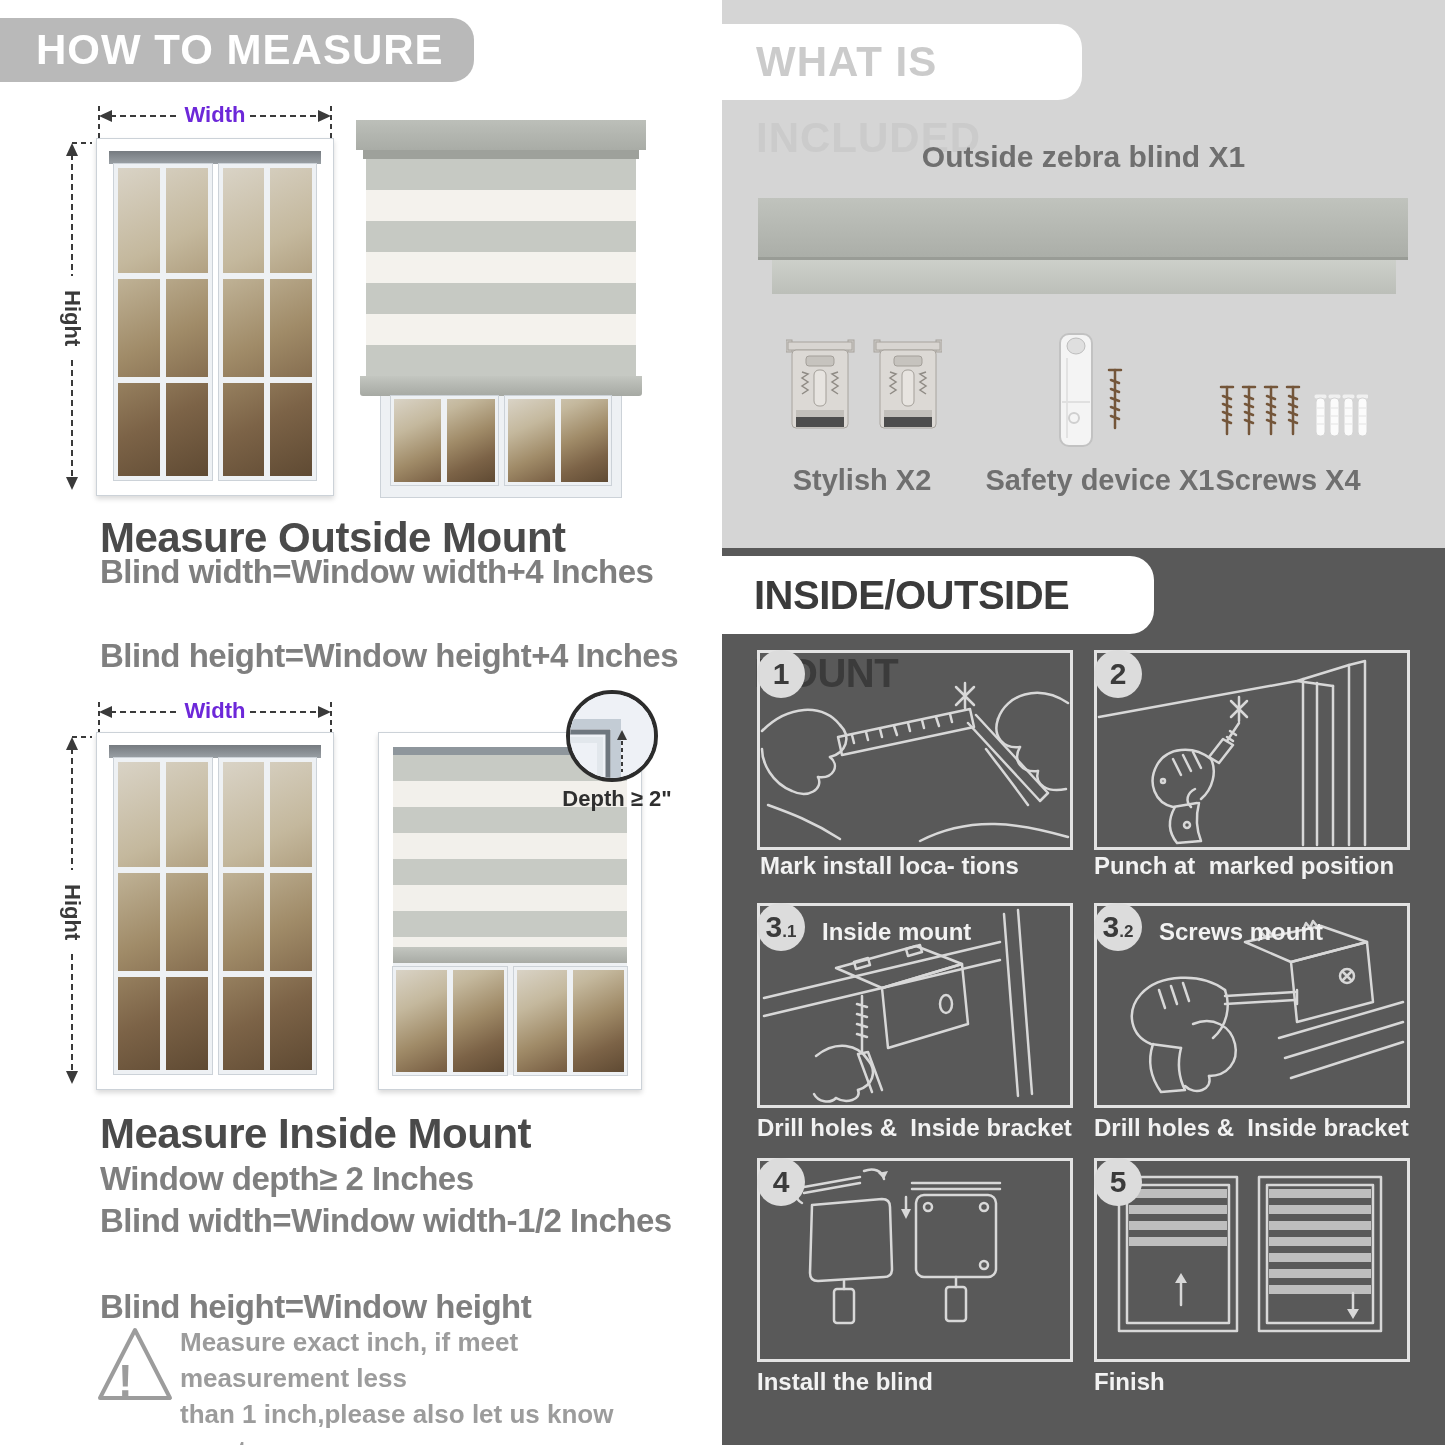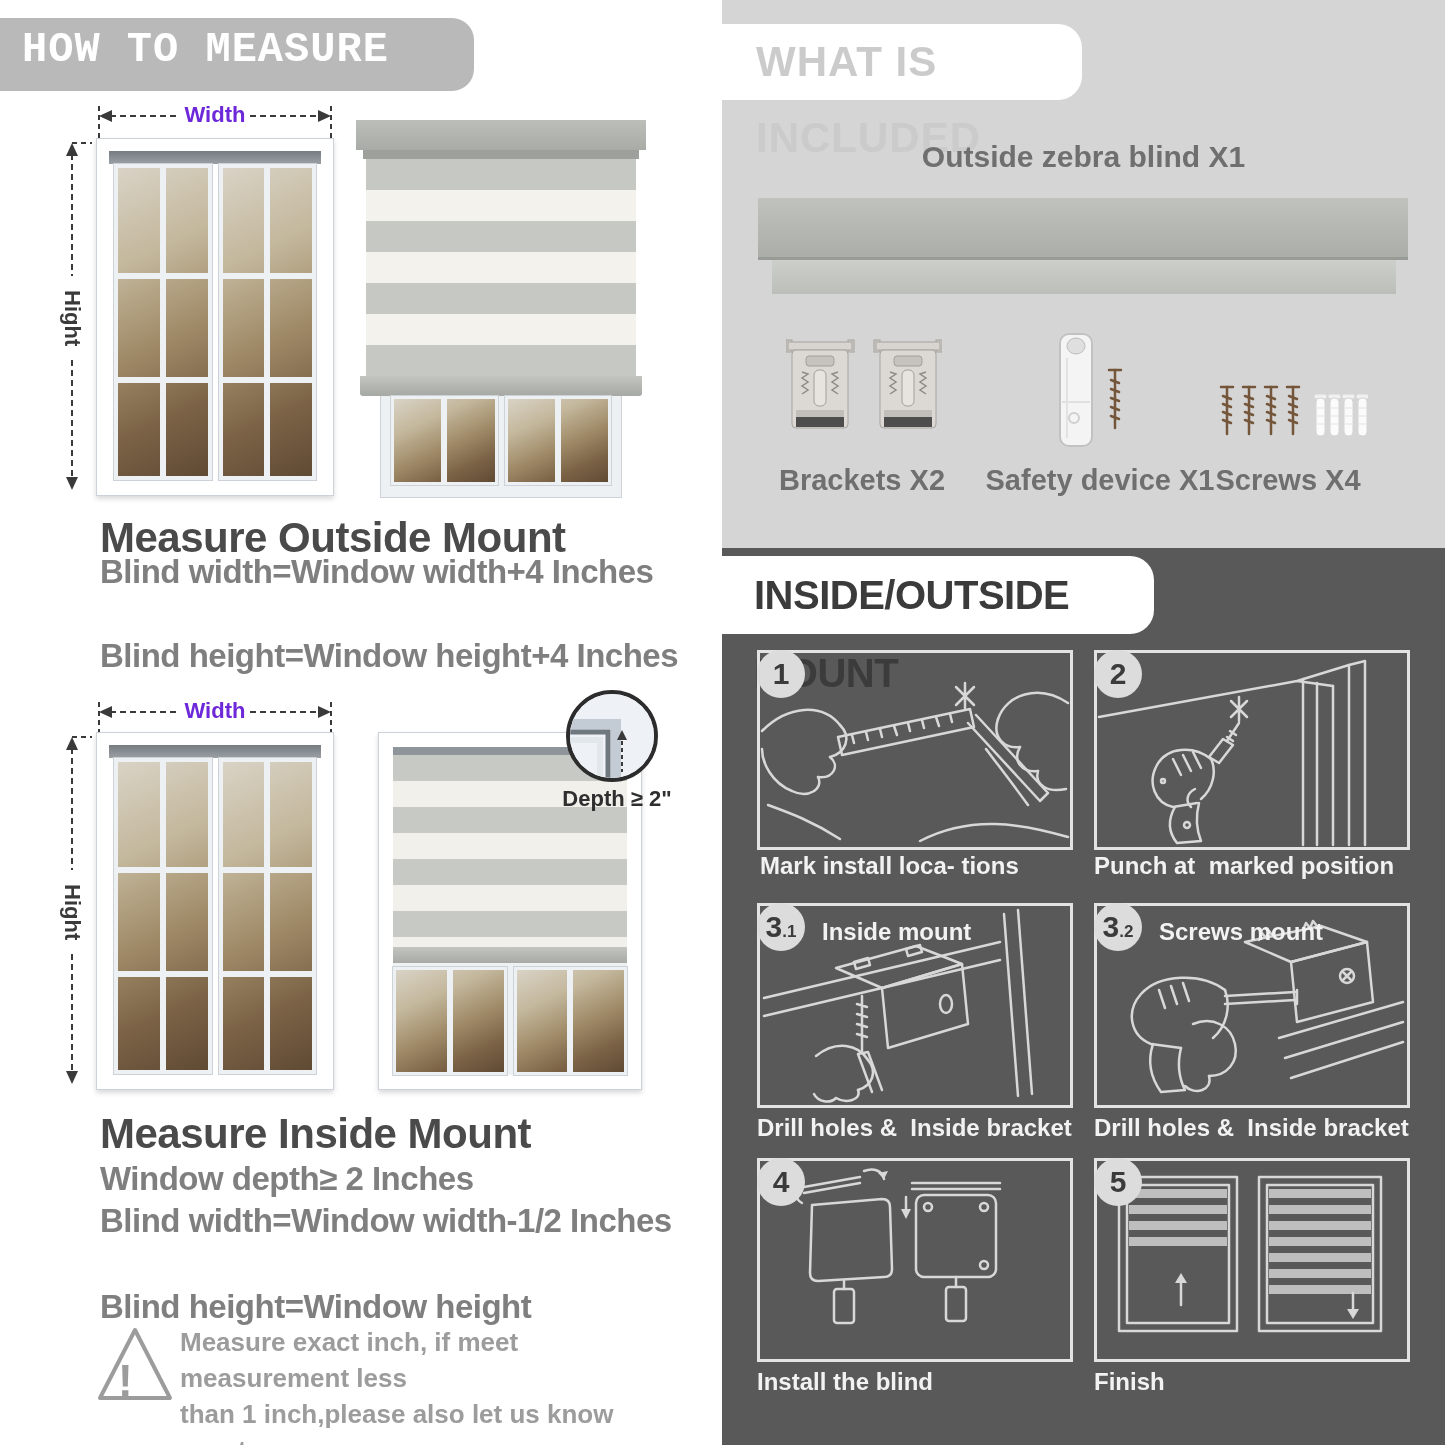--- a/index.html
+++ b/index.html
@@ -1,23 +1,23 @@
 <!DOCTYPE html>
 <html><head>
 <meta charset="utf-8">
 <style>
   html,body{margin:0;padding:0;background:#fff;}
   #page{position:relative;width:1445px;height:1445px;background:#ffffff;overflow:hidden;
         font-family:"Liberation Sans",sans-serif;}
   .abs{position:absolute;}
 
   
-  .hdr-bar{position:absolute;left:0;top:18px;width:474px;height:73px;background:#b9b9b9;
+  .hdr-bar{position:absolute;left:0;top:18px;width:474px;height:64px;background:#b9b9b9;
            border-radius:0 22px 22px 0;color:#ffffff;font-size:42px;font-weight:bold;
-           line-height:64px;padding-left:22px;letter-spacing:1px;box-sizing:border-box;font-family:Liberation Mono, monospace;}
+           line-height:64px;padding-left:36px;letter-spacing:1px;box-sizing:border-box;}
   .hdr-white{position:absolute;background:#ffffff;border-radius:0 24px 24px 0;
              font-weight:bold;box-sizing:border-box;}
 
   
   .h2{position:absolute;font-size:42px;font-weight:bold;color:#4a4a4a;letter-spacing:-.5px;}
   .formula{position:absolute;font-size:33px;font-weight:bold;color:#7f7f7f;letter-spacing:-.5px;}
   .warn-text{position:absolute;left:180px;top:1324px;width:470px;font-size:26px;font-weight:bold;
              color:#9c9c9c;line-height:36px;}
   .warn-mark{position:absolute;left:118px;top:1356px;font-size:44px;font-weight:bold;color:#9c9c9c;}
 
@@ -355,21 +355,21 @@
       <g transform="translate(42,0)">
           <rect x="98" y="12" width="13" height="5" rx="2" fill="#f0f0f0"></rect>
           <rect x="100" y="16" width="9" height="38" rx="4"></rect>
          <line x1="101" y1="26" x2="108" y2="26" stroke="#e3e3e3"></line>
           <line x1="101" y1="34" x2="108" y2="34" stroke="#e3e3e3"></line>
          <line x1="101" y1="42" x2="108" y2="42" stroke="#e3e3e3"></line>
         </g>
     </g>
   </svg>
 
-  <div class="item-lbl" style="left:762px;width:200px;">Brackets X2</div>
+  <div class="item-lbl" style="left:762px;width:200px;">Stylish X2</div>
   <div class="item-lbl" style="left:985px;width:230px;">Safety device X1</div>
   <div class="item-lbl" style="left:1188px;width:200px;">Screws X4</div>
 
   <div class="right-dark"></div>
   <div class="hdr-white mount-hdr">INSIDE/OUTSIDE MOUNT</div>
 
   <div class="panel" style="left:757px;top:650px;height:200px;">
     <svg class="fillpanel" viewBox="0 0 310 194">
       <g class="art">
         <path d="M2,78 C28,52 62,50 80,72"></path>

